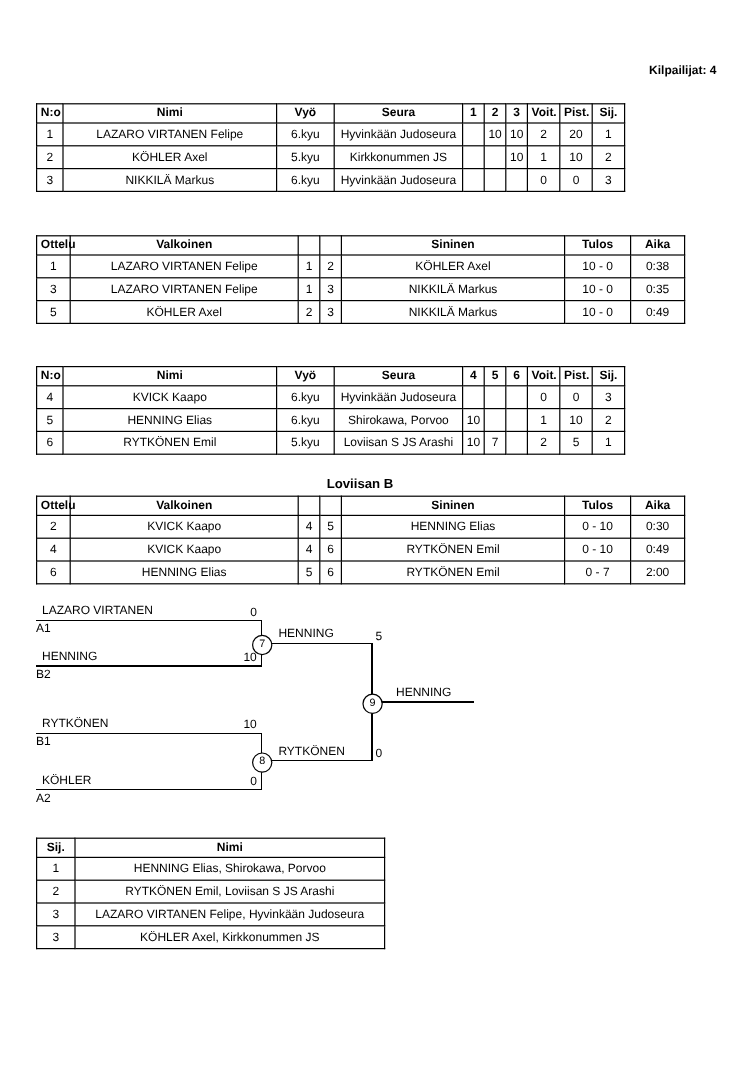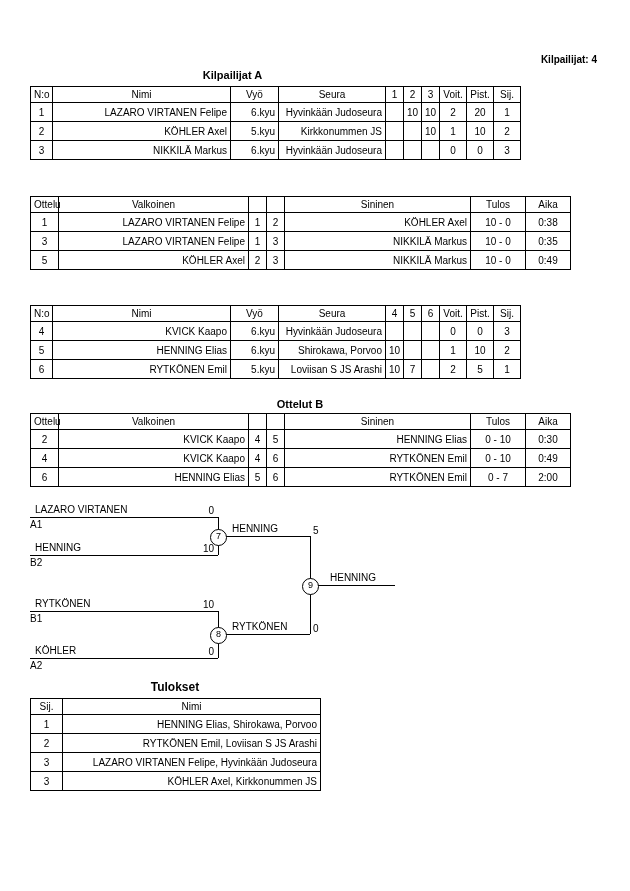--- a/index.html
+++ b/index.html
@@ -4,39 +4,38 @@
 <style>
   html,body{margin:0;padding:0}
   body{width:630px;height:891px;background:#fff;color:#000;font-family:"Liberation Sans",sans-serif}
   .page{position:relative;width:630px;height:891px;background:#fff;overflow:hidden}
   .abs{position:absolute}
   .title{top:22px;left:0;width:600px;text-align:center;font-size:20px;font-weight:bold;white-space:pre}
   .comp-count{top:54px;right:33px;font-size:10px;font-weight:bold}
   .sec-h{font-size:11px;font-weight:bold;text-align:center}
   table.grid{position:absolute;border-collapse:collapse;table-layout:fixed;font-size:10px;line-height:11px;background:#fff}
   table.grid th,table.grid td{border:1px solid #000;padding:0 3px;white-space:nowrap}
-  table.grid th{font-weight:normal;height:15px;text-align:center;overflow:visible}
+  table.grid th{font-weight:bold;height:15px;text-align:center;overflow:visible}
   table.grid td{height:18px;overflow:hidden}
   .c{text-align:center}
-  .l{text-align:right}
+  .l{text-align:center}
   .bracket{top:500px;left:0;width:630px;height:180px;font-size:10px}
   .bracket svg{position:absolute;left:0;top:0}
   .bracket .lbl{position:absolute;line-height:11px;white-space:nowrap}
   .bracket .score{position:absolute;line-height:11px;width:26px;text-align:right;white-space:nowrap}
   .bracket .score-l{position:absolute;line-height:11px;white-space:nowrap}
   .bracket .mcirc{position:absolute;width:15px;height:15px;border:1px solid #000;border-radius:50%;background:#fff;font-size:9px;line-height:13px;text-align:center}
 </style>
 </head>
 <body>
 
 <div class="page">
 
   <div class="abs comp-count">Kilpailijat: 4</div>
 
-  <div class="abs sec-h" style="top:69px;left:30px;width:405px">Kilpailijat A</div>
   <table class="grid" style="left:30px;top:86px;width:490px">
     <colgroup>
       <col style="width:22px">
         <col style="width:178px">
         <col style="width:48px">
         <col style="width:107px">
       <col style="width:18px">
         <col style="width:18px">
         <col style="width:18px">
       <col style="width:27px">
@@ -209,21 +208,21 @@
         <td class="c">10</td>
         <td class="c">7</td>
         <td class="c"></td>
         <td class="c">2</td>
         <td class="c">5</td>
         <td class="c">1</td>
       </tr>
     </tbody>
   </table>
 
-  <div class="abs sec-h" style="top:398px;left:30px;width:540px">Ottelut B</div>
+  <div class="abs sec-h" style="top:398px;left:30px;width:540px">Loviisan B</div>
   <table class="grid" style="left:30px;top:413px;width:540px">
     <colgroup>
       <col style="width:28px">
         <col style="width:190px">
         <col style="width:18px">
         <col style="width:18px">
       <col style="width:186px">
         <col style="width:55px">
         <col style="width:45px">
     </colgroup>
@@ -306,21 +305,20 @@
     <span class="score" style="left:188px;top:146px">0</span>
 
     <span class="mcirc" style="left:210px;top:127px">8</span>
     <span class="lbl" style="left:232px;top:121px">RYTKÖNEN</span>
     <span class="score-l" style="left:313px;top:123px">0</span>
 
     <span class="mcirc" style="left:302px;top:78px">9</span>
     <span class="lbl" style="left:330px;top:72px">HENNING</span>
   </div>
 
-  <div class="abs sec-h" style="top:680px;left:30px;width:290px;font-size:12px">Tulokset</div>
   <table class="grid" style="left:30px;top:698px;width:290px">
     <colgroup>
         <col style="width:32px">
         <col style="width:258px">
       </colgroup>
     <thead>
       <tr>
         <th>Sij.</th>
         <th>Nimi</th>
       </tr>

